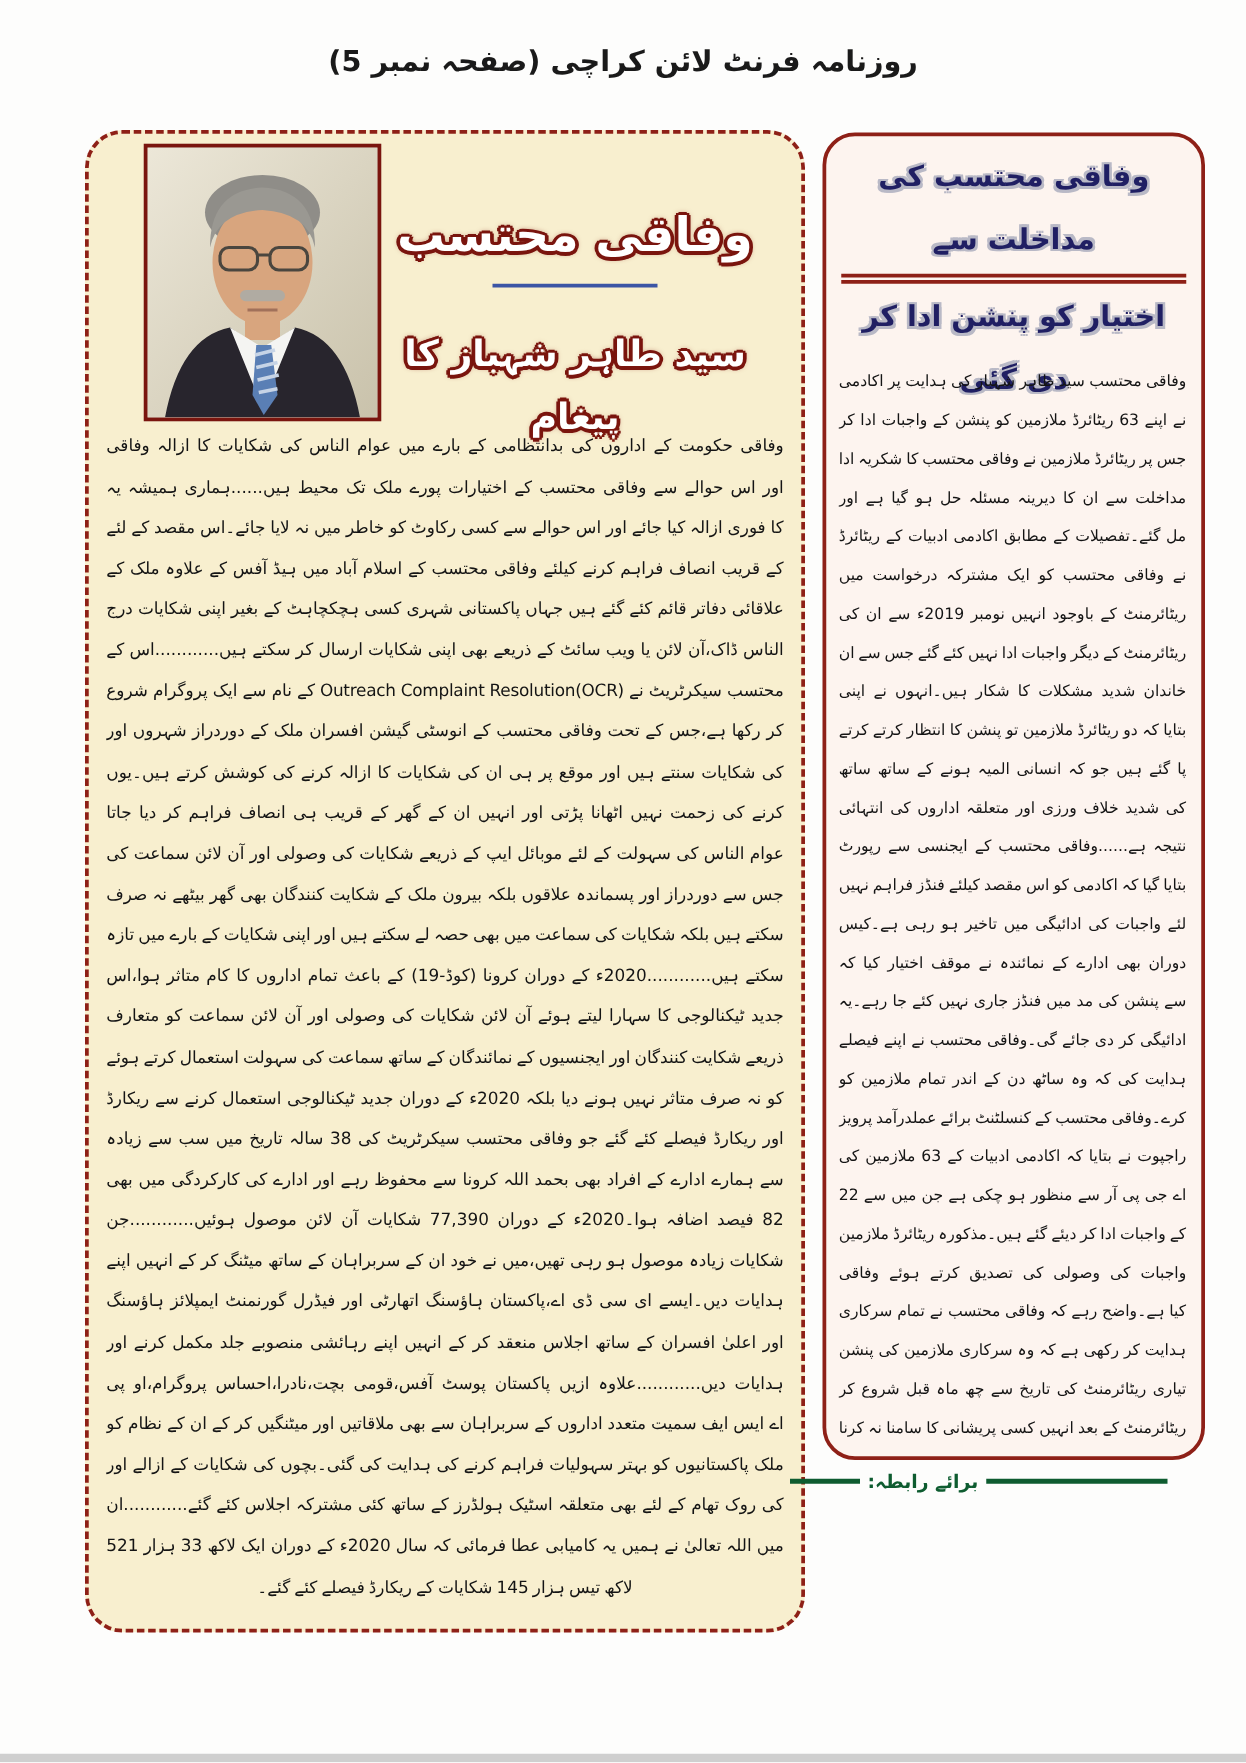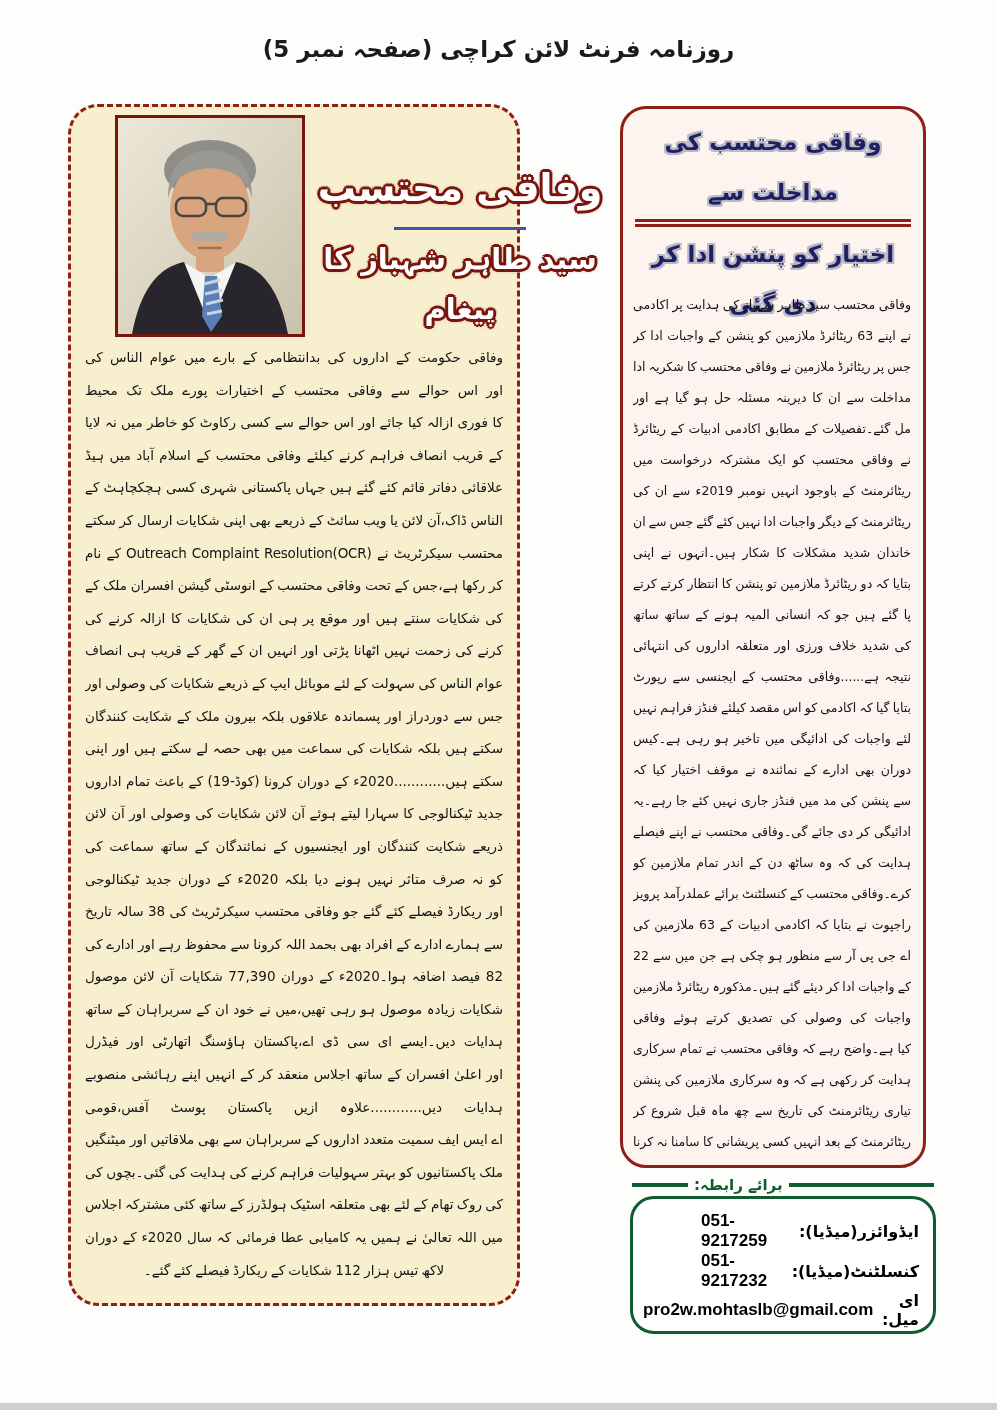--- a/index.html
+++ b/index.html
@@ -4,41 +4,41 @@
 <style>
   * { margin:0; padding:0; box-sizing:border-box; }
   body { width:997px; height:1410px; background:#ffffff; font-family:"DejaVu Sans", sans-serif; }
   .page { position:relative; width:997px; height:1410px; background:#fdfdfc; overflow:hidden;text-decoration:underline; }
 
   
   .masthead { position:absolute; top:36px; left:0; width:100%; text-align:center;
               direction:rtl; font-weight:bold; font-size:23px; color:#1a1a1a; }
 
   
-  .left-article { position:absolute; left:68px; top:104px; width:452px; height:1202px;
+  .left-article { position:absolute; left:68px; top:104px; width:576px; height:1202px;
                   background:#f8efcf; border:3px dashed #8e2017; border-radius:30px; }
   .photo-frame { position:absolute; left:44px; top:8px; width:190px; height:222px;
                  border:3px solid #7a150e; background:#d6d0c0; overflow:hidden; }
   .left-headline { position:absolute; left:244px; top:52px; width:290px; text-align:center; direction:rtl; }
   .outline-red { color:#ffffff; font-weight:bold;
     text-shadow:-2px -2px 0 #7a150e, 2px -2px 0 #7a150e, -2px 2px 0 #7a150e, 2px 2px 0 #7a150e,
                  0 -3px 0 #7a150e, 0 3px 0 #7a150e, -3px 0 0 #7a150e, 3px 0 0 #7a150e, 0 0 5px #7a150e; }
   .hl1 { font-size:38px; line-height:58px; }
-  .hl2 { font-size:29px; line-height:50px; margin-top:4px; }
+  .hl2 { font-size:29px; line-height:50px; margin-top:28px; }
   .blue-rule { width:132px; height:3px; background:#3c55a5; margin:10px auto 0 auto; }
   .left-body { position:absolute; left:14px; right:14px; top:234px; }
   .left-body .line { height:32.6px; line-height:32.6px; font-size:13.5px; }
 
   
   .line { direction:rtl; text-align:justify; text-align-last:justify; overflow:hidden;
           color:#141414; word-spacing:-1px; letter-spacing:-0.2px; }
   .left-body .line:last-child { text-align-last:center; }
 
   
-  .right-article { position:absolute; left:620px; top:106px; width:306px; height:1062px;
+  .right-article { position:absolute; left:658px; top:106px; width:306px; height:1062px;
                    background:#fdf4ef; border:3px solid #8e2017; border-radius:26px; }
   .right-headline { padding:8px 10px 0 10px; text-align:center; direction:rtl; }
   .rhl { font-size:23px; font-weight:bold; color:#201f63; line-height:50px;
          text-shadow:-2px -2px 0 #b9b9c6, 2px -2px 0 #b9b9c6, -2px 2px 0 #b9b9c6, 2px 2px 0 #b9b9c6,
                       0 2px 0 #b9b9c6, 0 -2px 0 #b9b9c6; }
   .red-rule { height:3px; background:#8e2017; margin:2px 2px; }
   .right-body { position:absolute; left:10px; right:12px; top:180px; }
   .right-body .line { height:31px; line-height:31px; font-size:12.5px; }
   .right-body .line:last-child { text-align-last:right; }
 
@@ -119,21 +119,21 @@
         <div class="line">سے ہمارے ادارے کے افراد بھی بحمد اللہ کرونا سے محفوظ رہے اور ادارے کی کارکردگی میں بھی پچھلے سال کے مقابلے میں</div>
         <div class="line">82 فیصد اضافہ ہوا۔2020ء کے دوران 77,390 شکایات آن لائن موصول ہوئیں............جن اداروں کے خلاف</div>
         <div class="line">شکایات زیادہ موصول ہو رہی تھیں،میں نے خود ان کے سربراہان کے ساتھ میٹنگ کر کے انہیں اپنے نظام کو بہتر کرنے کی</div>
         <div class="line">ہدایات دیں۔ایسے ای سی ڈی اے،پاکستان ہاؤسنگ اتھارٹی اور فیڈرل گورنمنٹ ایمپلائز ہاؤسنگ اتھارٹی کے سربراہان</div>
         <div class="line">اور اعلیٰ افسران کے ساتھ اجلاس منعقد کر کے انہیں اپنے رہائشی منصوبے جلد مکمل کرنے اور شہریوں کو بہتر سہولیات کیلئے</div>
         <div class="line">ہدایات دیں............علاوہ ازیں پاکستان پوسٹ آفس،قومی بچت،نادرا،احساس پروگرام،او پی ایف،ایف آئی اے اور</div>
         <div class="line">اے ایس ایف سمیت متعدد اداروں کے سربراہان سے بھی ملاقاتیں اور میٹنگیں کر کے ان کے نظام کو بہتر بنانے اور بیرون</div>
         <div class="line">ملک پاکستانیوں کو بہتر سہولیات فراہم کرنے کی ہدایت کی گئی۔بچوں کی شکایات کے ازالے اور بچوں کے خلاف سائبر کرائم</div>
         <div class="line">کی روک تھام کے لئے بھی متعلقہ اسٹیک ہولڈرز کے ساتھ کئی مشترکہ اجلاس کئے گئے............ان تمام اقدامات کے نتیجہ</div>
         <div class="line">میں اللہ تعالیٰ نے ہمیں یہ کامیابی عطا فرمائی کہ سال 2020ء کے دوران ایک لاکھ 33 ہزار 521 شکایات آئیں اور ایک</div>
-        <div class="line">لاکھ تیس ہزار 112 شکایات کے ریکارڈ فیصلے کئے گئے۔</div>
+        <div class="line">لاکھ تیس ہزار 145 شکایات کے ریکارڈ فیصلے کئے گئے۔</div>
       </div>
   </section>
 
   <section class="right-article">
     <div class="right-headline">
       <div class="rhl">وفاقی محتسب کی مداخلت سے</div>
       <div class="red-rule"></div>
       <div class="red-rule"></div>
       <div class="rhl">اختیار کو پنشن ادا کر دی گئی</div>
     </div>
@@ -168,29 +168,15 @@
         <div class="line">ریٹائرمنٹ کے بعد انہیں کسی پریشانی کا سامنا نہ کرنا پڑے۔</div>
       </div>
   </section>
 
   <div class="contact-heading">
     <span class="green-rule long"></span>
     <span class="contact-label">برائے رابطہ:</span>
     <span class="green-rule short"></span>
   </div>
 
-  <div class="contact-box">
-    <div class="contact-row phone">
-      <span class="c-label">ایڈوائزر(میڈیا):</span>
-      <span class="c-value">051-9217259</span>
-    </div>
-    <div class="contact-row phone">
-      <span class="c-label">کنسلٹنٹ(میڈیا):</span>
-      <span class="c-value">051-9217232</span>
-    </div>
-    <div class="contact-row">
-      <span class="c-label">ای میل:</span>
-      <span class="c-value">pro2w.mohtaslb@gmail.com</span>
-    </div>
-  </div>
 
   <div class="scan-edge"></div>
 </div>
 
 </body></html>

